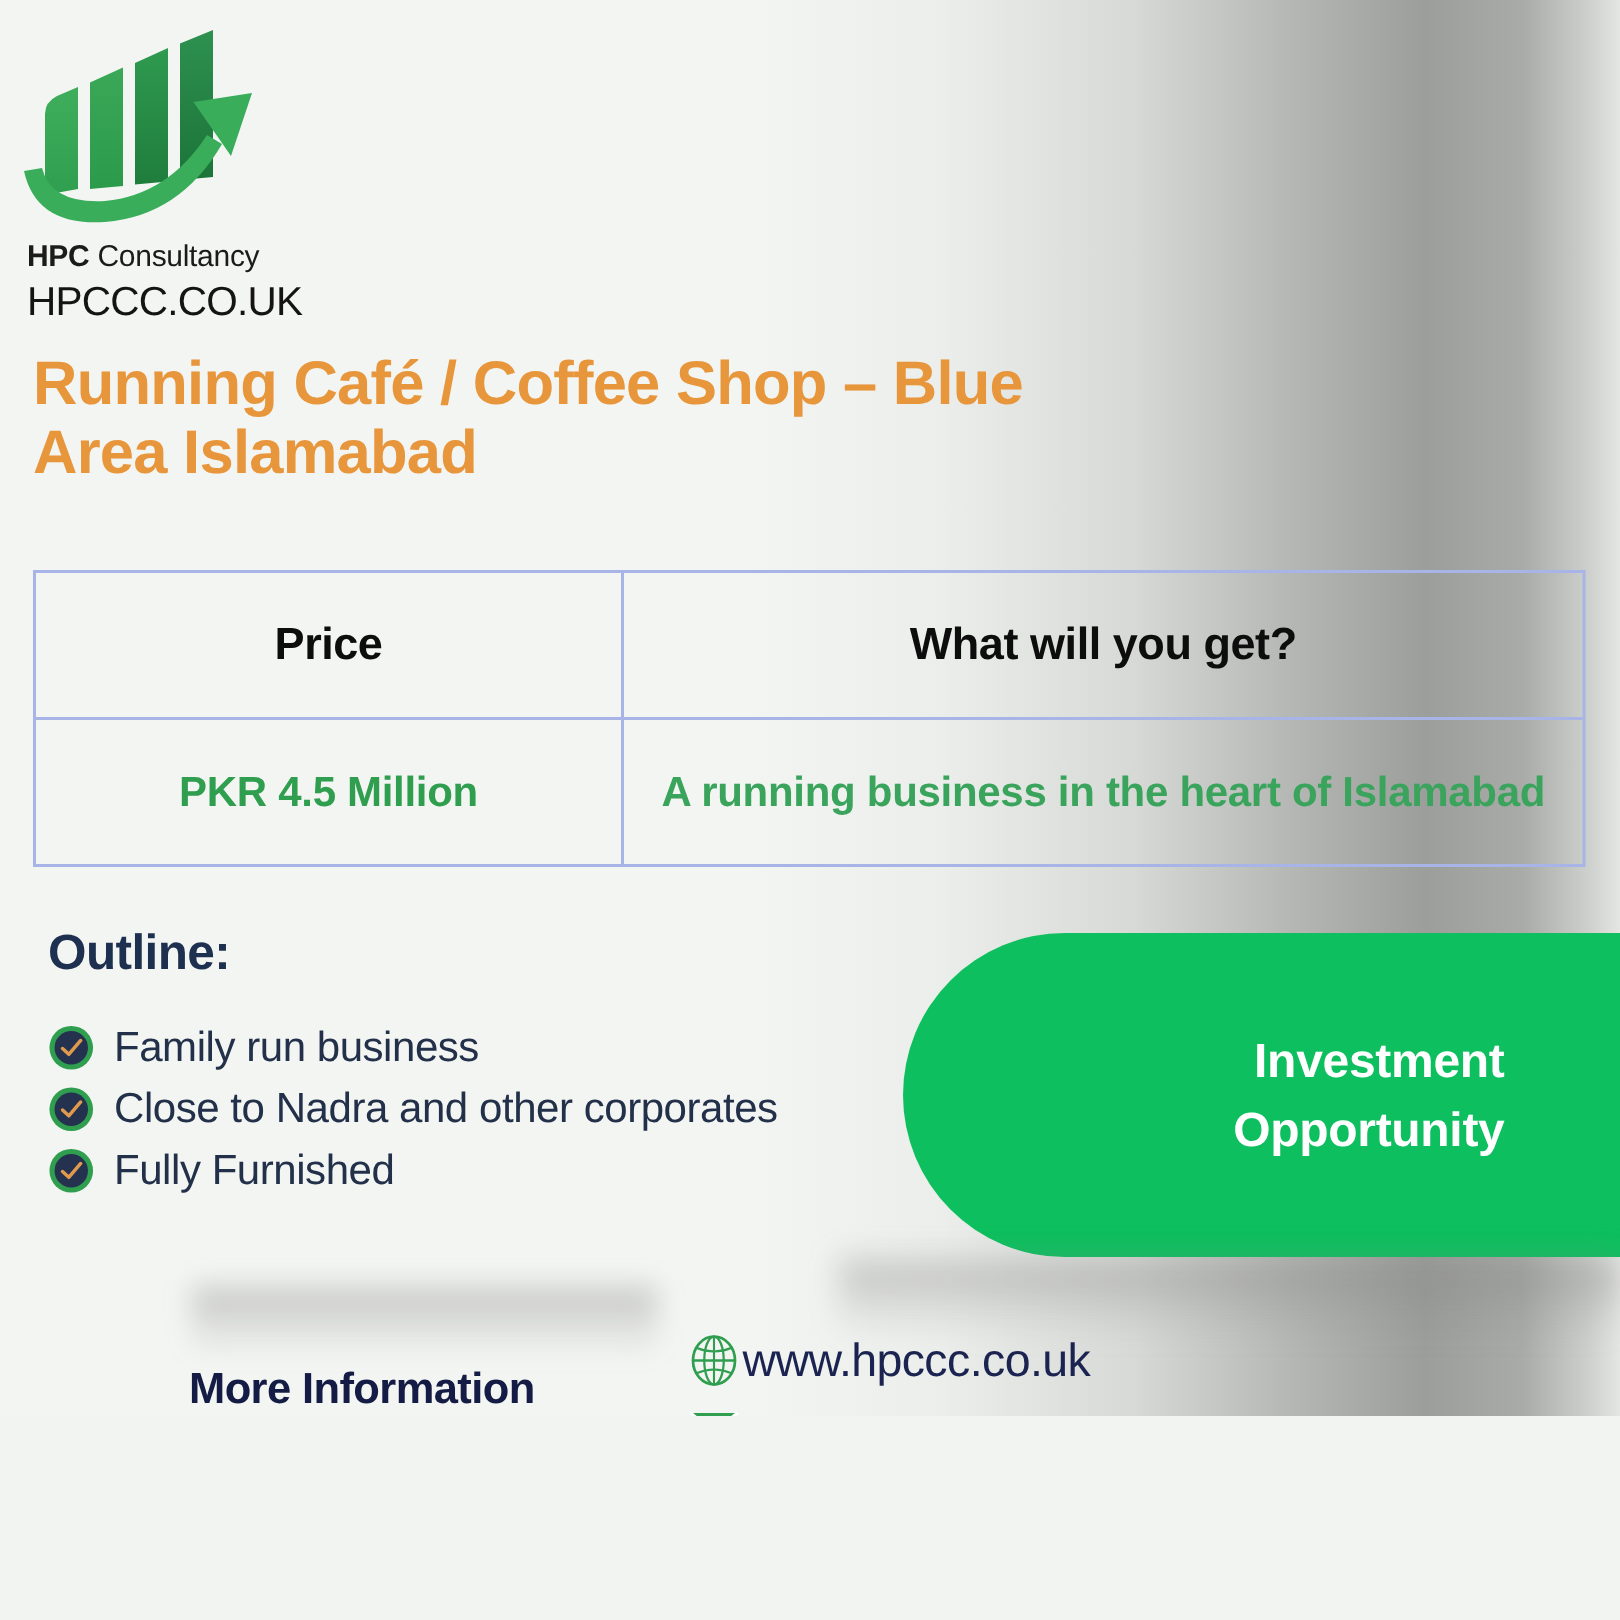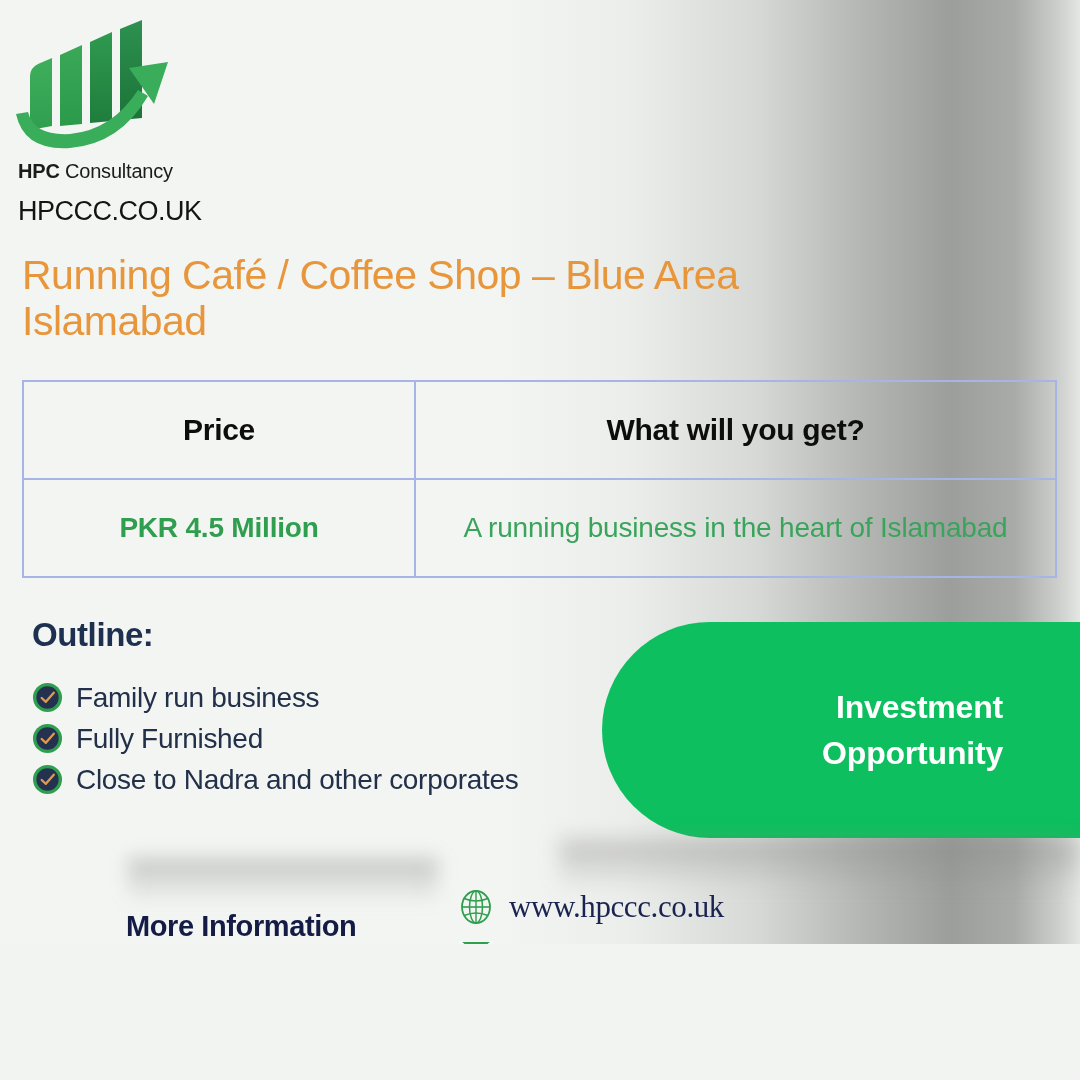--- a/index.html
+++ b/index.html
@@ -58,39 +58,38 @@
     margin-left: 10px;
     margin-top: 4px;
     font-size: 20px;
     color: #1b1b1b;
     letter-spacing: -0.2px;
     white-space: nowrap;
   }
   .logo-line1 b { font-weight: 700; }
   .logo-line2 {
     margin-left: 10px;
-    margin-top: 13px;
+    margin-top: 3px;
     font-size: 27px;
     color: #141414;
     letter-spacing: -0.5px;
     white-space: nowrap;
   }
 
   
   .title {
     position: absolute;
     left: 22px;
     top: 232px;
     width: 720px;
     font-size: 41px;
     line-height: 1.13;
-    font-weight: 400;
+    font-weight: 700;
     color: #e8963c;
     letter-spacing: -0.5px;
-    margin-top: 20px;
   }
 
   
   .info-table {
     position: absolute;
     left: 22px;
     top: 380px;
     width: 1035px;
     height: 198px;
     border: 2px solid #a8b4e8;
@@ -119,41 +118,42 @@
     letter-spacing: -0.3px;
   }
   .cell.price-value {
     font-size: 28px;
     font-weight: 700;
     color: #2f9e4f;
     letter-spacing: -0.2px;
   }
   .cell.get-value {
     font-size: 28px;
-    font-weight: 400;
+    font-weight: 700;
     color: #3aa45c;
     letter-spacing: -0.2px;
   }
 
   
   .outline {
     position: absolute;
     left: 32px;
     top: 616px;
     width: 580px;
   }
   .outline-heading {
     font-size: 33px;
     font-weight: 700;
     color: #1e3050;
     letter-spacing: -0.4px;
     margin-bottom: 28px;
   }
   .outline-item {
     display: flex;
+    align-items: center;
     gap: 13px;
     margin-bottom: 9px;
   }
   .check-icon { width: 31px; height: 31px; flex: none; display: block; }
   .outline-text {
     font-size: 28px;
     color: #23304a;
     letter-spacing: -0.3px;
     white-space: nowrap;
   }
@@ -193,23 +193,21 @@
     letter-spacing: -0.4px;
   }
   .contact {
     position: absolute;
     left: 457px;
     top: 888px;
   }
   .contact-row {
     display: flex;
     align-items: center;
-    gap: 14px;
     margin-bottom: 7px;
-    font-family: Liberation Serif, serif;
   }
   .contact-icon { width: 38px; height: 38px; flex: none; display: block; }
   .contact-text {
     font-size: 31px;
     color: #1b2450;
     letter-spacing: -0.4px;
     white-space: nowrap;
   }
 
   
@@ -294,30 +292,30 @@
       </svg>
       <span class="outline-text">Family run business</span>
     </div>
 
     <div class="outline-item">
       <svg class="check-icon" viewBox="0 0 32 32">
         <circle cx="16" cy="16" r="15" fill="#2f9e4f"></circle>
         <circle cx="16" cy="16" r="11.5" fill="#24314f"></circle>
         <path d="M10 16.5 L14.3 20.5 L22.5 11" fill="none" stroke="#e09a4e" stroke-width="2.4" stroke-linecap="round" stroke-linejoin="round"></path>
       </svg>
-      <span class="outline-text">Fully Furnished</span>
+      <span class="outline-text">Close to Nadra and other corporates</span>
     </div>
 
     <div class="outline-item">
       <svg class="check-icon" viewBox="0 0 32 32">
         <circle cx="16" cy="16" r="15" fill="#2f9e4f"></circle>
         <circle cx="16" cy="16" r="11.5" fill="#24314f"></circle>
         <path d="M10 16.5 L14.3 20.5 L22.5 11" fill="none" stroke="#e09a4e" stroke-width="2.4" stroke-linecap="round" stroke-linejoin="round"></path>
       </svg>
-      <span class="outline-text">Close to Nadra and other corporates</span>
+      <span class="outline-text">Fully Furnished</span>
     </div>
   </div>
 
   <div class="badge">
     <div class="badge-text">
       <span>Investment</span><br>
       <span>Opportunity</span>
     </div>
   </div>
 

